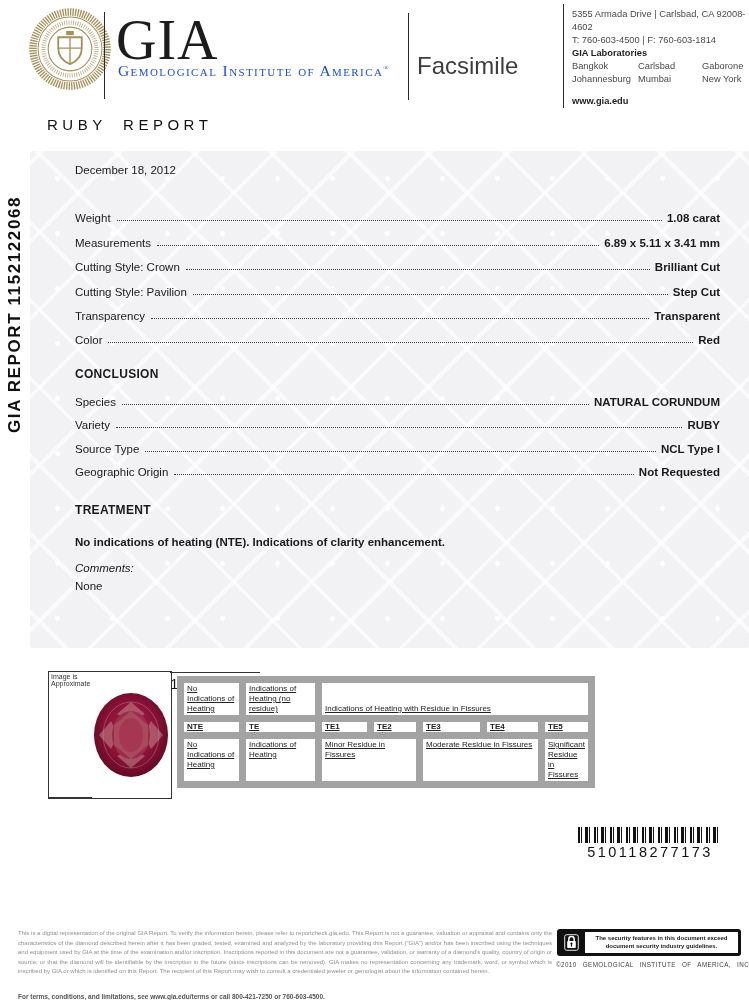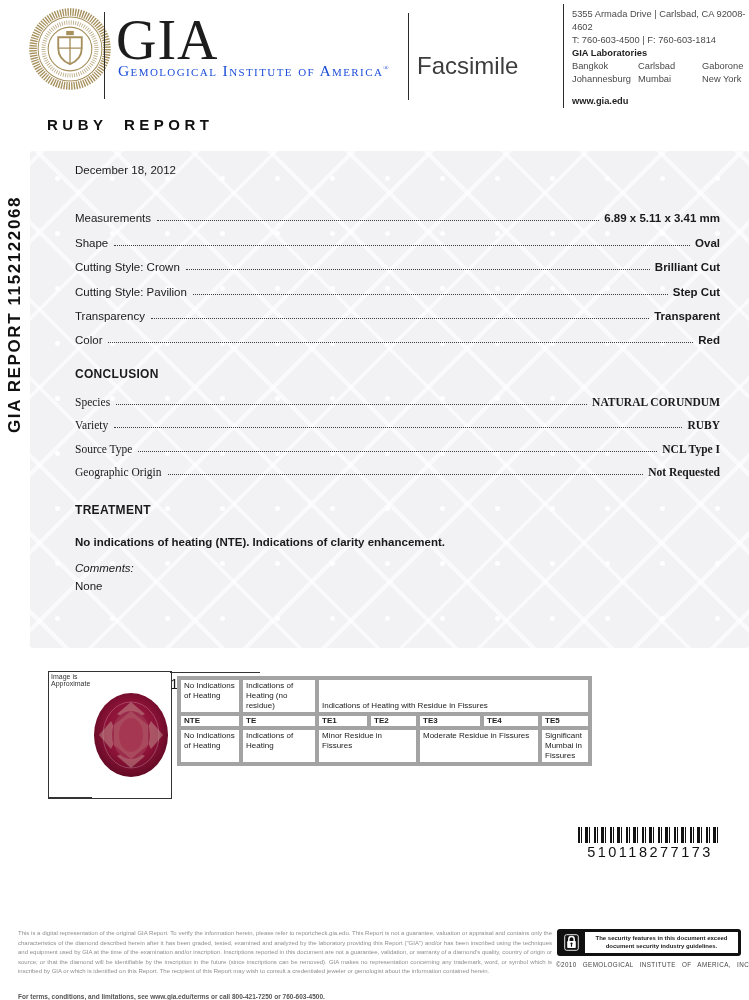--- a/index.html
+++ b/index.html
@@ -17,21 +17,21 @@
   .gia-sub{position:absolute;left:118px;top:62px;font-family:"Liberation Serif",serif;
            font-variant:small-caps;font-size:15.5px;letter-spacing:1.4px;color:#1d4ed8;white-space:nowrap;text-align:center;}
   .gia-sub sup{font-size:7px;}
   .facsimile{position:absolute;left:417px;top:52px;font-size:24px;color:#3d3d3d;}
   .addr{position:absolute;left:572px;top:8px;width:176px;font-size:9.3px;color:#4a4a4a;line-height:13px;}
   .labs-title{font-weight:bold;color:#1f1f1f;}
   .labs-grid{display:grid;grid-template-columns:66px 64px auto;line-height:13px;}
   .web{margin-top:9px;font-weight:bold;color:#1f1f1f;}
 
   
-  .report-title{position:absolute;left:47px;top:116px;font-size:15px;font-weight:bold;
+  .report-title{position:absolute;left:47px;top:116px;font-size:15px;font-weight:normal;
                 letter-spacing:4.5px;word-spacing:8px;color:#111;}
   .spine{position:absolute;left:5px;top:433px;transform:rotate(-90deg);transform-origin:0 0;
          font-size:17px;font-weight:bold;letter-spacing:1.6px;white-space:nowrap;color:#111;}
 
   
   .panel{position:absolute;left:30px;top:151px;width:719px;height:497px;border-radius:3px;
          background-color:#f2f2f5;
          background-image:
            radial-gradient(circle,rgba(255,255,255,.9) 2px,rgba(255,255,255,0) 3px),
            repeating-linear-gradient(45deg,rgba(255,255,255,0) 0 24px,rgba(255,255,255,.65) 24px 28px,rgba(255,255,255,0) 28px 55px),
@@ -39,38 +39,38 @@
          background-size:55px 55px,auto,auto;}
   .panel-inner{padding:13px 29px 0 45px;}
   .date{font-size:11.5px;}
   .fields{margin-top:24px;}
   .frow{display:flex;align-items:flex-end;height:24.4px;font-size:11.5px;}
   .frow .lbl{white-space:nowrap;}
   .frow .leader{flex:1;border-bottom:1.5px dotted #3c3c3c;margin:0 5px 3px 6px;}
   .frow .val{font-weight:bold;white-space:nowrap;}
   .sec-title{margin-top:21px;font-size:12px;font-weight:bold;letter-spacing:.3px;}
   .cfields{margin-top:3px;}
-  .cfields .frow{height:23.5px;font-family:Liberation Serif, serif;}
+  .cfields .frow{height:23.5px;}
   .treat{margin-top:25px;}
   .treat-text{margin-top:19px;font-size:11.5px;font-weight:bold;}
   .comments{margin-top:14px;font-size:11.5px;font-style:italic;}
   .none{margin-top:6px;font-size:11.5px;}
 
   
   .photo-box{position:absolute;left:48px;top:671px;width:124px;height:128px;border:1px solid #333;
              background:#fff;display:flex;flex-direction:row;box-sizing:border-box;}
   .photo-caption{font-size:7px;color:#333;padding:1px 2px 2px;border-bottom:1px solid #333;}
   .photo-area{flex:1;display:flex;align-items:center;justify-content:center;}
   .photo-num{border-top:1px solid #333;height:21px;text-align:center;font-size:14.5px;
              letter-spacing:1px;padding-top:3px;box-sizing:border-box;}
 
   
   .ttable{position:absolute;left:177px;top:676px;border-collapse:collapse;table-layout:fixed;
           width:411px;font-size:8px;background:#fff;color:#222;}
-  .ttable td{border:4px solid #a3a3a3;padding:1px 3px;vertical-align:top;line-height:1.25;}
+  .ttable td{border:7px solid #a3a3a3;padding:1px 3px;vertical-align:top;line-height:1.25;text-decoration:underline;}
   .ttable .code{font-weight:bold;padding:0 3px;margin-left:42px;}
   .ttable .bottom{vertical-align:bottom;margin-top:16px;}
   .r1{height:24px;} .r2{height:11px;} .r3{height:34px;}
 
   
   .barcode{position:absolute;left:578px;top:827px;width:144px;height:16px;
            background:repeating-linear-gradient(90deg,#111 0 2px,#fff 2px 3px,#111 3px 4px,#fff 4px 7px,#111 7px 10px,#fff 10px 11px,#111 11px 12px,#fff 12px 16px);}
   .barcode-num{position:absolute;left:578px;top:844px;width:144px;text-align:center;
                font-size:14.5px;letter-spacing:2.5px;color:#111;}
 
@@ -127,28 +127,28 @@
 
   <div class="report-title">RUBY REPORT</div>
   <div class="spine">GIA REPORT 1152122068</div>
 
   <div class="panel">
     <div class="panel-inner">
       <div class="date">December 18, 2012</div>
 
       <div class="fields">
         <div class="frow">
+            <span class="lbl">Weight</span>
+            <span class="leader"></span>
+            <span class="val">1.08 carat</span>
+          </div>
+        <div class="frow">
             <span class="lbl">Measurements</span>
             <span class="leader"></span>
             <span class="val">6.89 x 5.11 x 3.41 mm</span>
-          </div>
-        <div class="frow">
-            <span class="lbl">Shape</span>
-            <span class="leader"></span>
-            <span class="val">Oval</span>
           </div>
         <div class="frow">
             <span class="lbl">Cutting Style: Crown</span>
             <span class="leader"></span>
             <span class="val">Brilliant Cut</span>
           </div>
         <div class="frow">
             <span class="lbl">Cutting Style: Pavilion</span>
             <span class="leader"></span>
             <span class="val">Step Cut</span>
@@ -248,21 +248,21 @@
         <td class="code">TE2</td>
         <td class="code">TE3</td>
         <td class="code">TE4</td>
         <td class="code">TE5</td>
       </tr>
       <tr class="r3">
         <td>No Indications of Heating</td>
         <td>Indications of Heating</td>
         <td colspan="2">Minor Residue in Fissures</td>
         <td colspan="2">Moderate Residue in Fissures</td>
-        <td>Significant Mumbai in Fissures</td>
+        <td>Significant Residue in Fissures</td>
       </tr>
     </tbody>
   </table>
 
   <div class="barcode"></div>
   <div class="barcode-num">510118277173</div>
 
   <p class="disc">This is a digital representation of the original GIA Report. To verify the information herein, please refer to reportcheck.gia.edu. This Report is not a guarantee, valuation or appraisal and contains only the characteristics of the diamond described herein after it has been graded, tested, examined and analyzed by the laboratory providing this Report ("GIA") and/or has been inscribed using the techniques and equipment used by GIA at the time of the examination and/or inscription. Inscriptions reported in this document are not a guarantee, validation, or warranty of a diamond's quality, country of origin or source; or that the diamond will be identifiable by the inscription in the future (since inscriptions can be removed). GIA makes no representation concerning any trademark, word, or symbol which is inscribed by GIA or which is identified on this Report. The recipient of this Report may wish to consult a credentialed jeweler or gemologist about the information contained herein.</p>
   <p class="terms">For terms, conditions, and limitations, see www.gia.edu/terms or call 800-421-7250 or 760-603-4500.</p>
 

